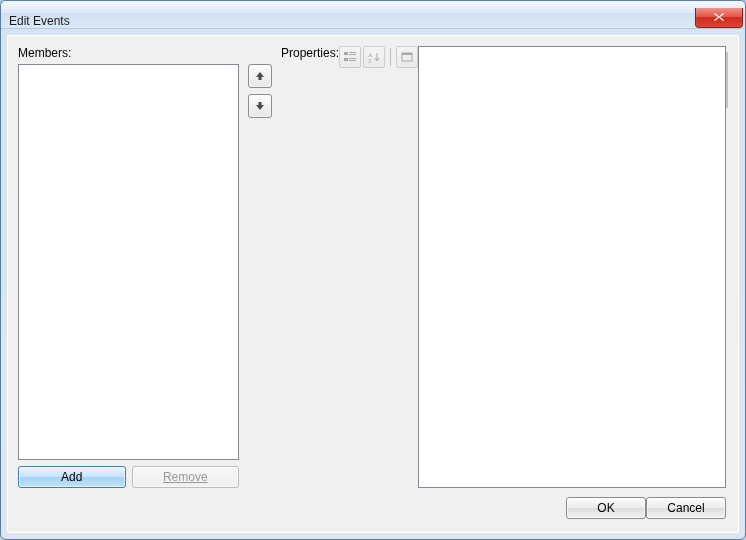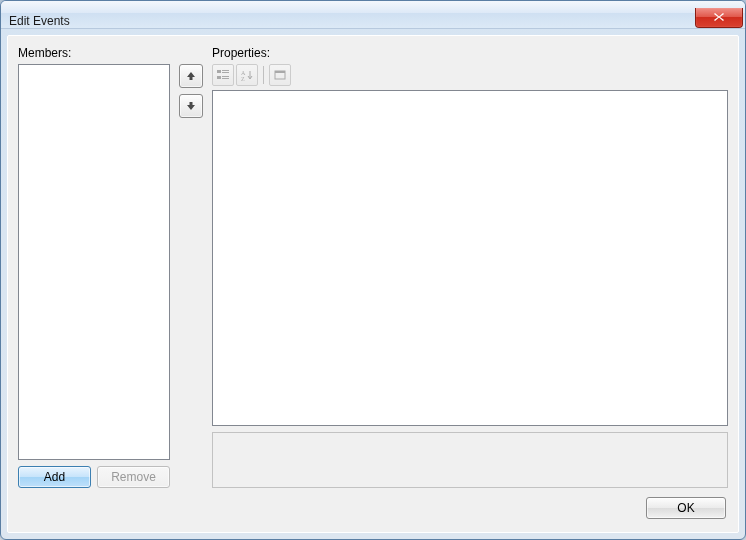--- a/index.html
+++ b/index.html
@@ -43,21 +43,21 @@
     background: #f0f0f0;
     border: 1px solid #fff;
     margin: 6px;
     border-radius: 2px;
     padding: 10px 10px 12px 10px;
     display: flex; flex-direction: column;
   }
 
   .panels { flex: 1; display: flex; gap: 8px; }
 
-  .left-panel { width: 152px; display: flex; flex-direction: column; }
+  .left-panel { width: 221px; display: flex; flex-direction: column; }
   .label { color: #000; margin-bottom: 4px; }
 
   .members-list {
     flex: 1;
     background: #fff;
     border: 1px solid #828790;
     border-radius: 0;
   }
 
   .left-buttons { display: flex; gap: 6px; margin-top: 6px; }
@@ -69,34 +69,34 @@
     font-size: 12px; color: #000;
     display: flex; align-items: center; justify-content: center;
     box-shadow: inset 0 0 0 1px rgba(255,255,255,.6);
     cursor: default;
   }
   .btn.half { flex: 1; }
   .btn.primary {
     background: linear-gradient(to bottom, #e9f4fe 0%, #c7e4fb 49%, #a3d4f7 50%, #bfe0fa 100%);
     border-color: #3c7fb1;
   }
-  .btn.disabled { color: #9a9a9a; border-color: #bdbdbd; background: linear-gradient(to bottom,#f7f7f7,#efefef); }
+  .btn.disabled { color: #9a9a9a; border-color: #bdbdbd; background: linear-gradient(to bottom,#f7f7f7,#efefef); text-decoration: underline; }
 
   .updown-col { width: 26px; display: flex; flex-direction: column; gap: 6px; padding-top: 18px; align-items: center; }
   .icon-btn {
     width: 24px; height: 24px;
     border: 1px solid #8a8a8a;
     border-radius: 3px;
     background: linear-gradient(to bottom, #fdfdfd, #e6e6e6);
     display: flex; align-items: center; justify-content: center;
     box-shadow: inset 0 0 0 1px rgba(255,255,255,.6);
     color: #4a4a4a;
   }
 
-  .right-panel { flex: 1; display: flex; flex-direction: column; }
+  .right-panel { flex: 1; display: flex; }
 
   .prop-toolbar { height: 22px; display: flex; align-items: center; gap: 2px; margin-bottom: 4px; }
   .tool {
     width: 22px; height: 22px;
     border: 1px solid #b0b0b0;
     border-radius: 2px;
     background: linear-gradient(to bottom,#f9f9f9,#e7e7e7);
     display: flex; align-items: center; justify-content: center;
     opacity: .55;
   }
@@ -190,17 +190,18 @@
           </div>
         </div>
         <div class="property-grid"></div>
         <div class="description-pane"></div>
       </div>
 
     </div>
 
     <div class="footer">
       <div class="btn">OK</div>
+      <div class="btn">Cancel</div>
     </div>
 
   </div>
 
 </div>
 
 </body></html>

